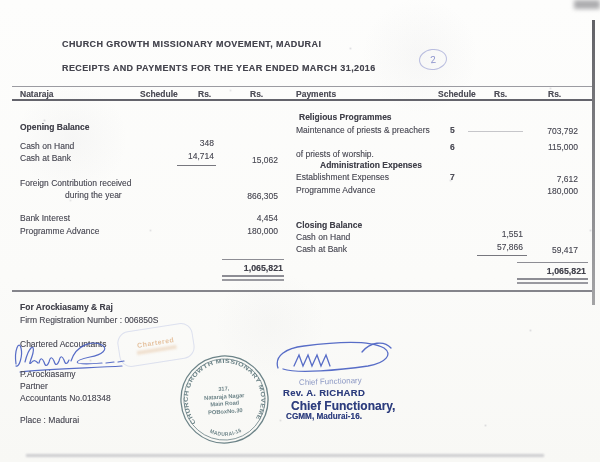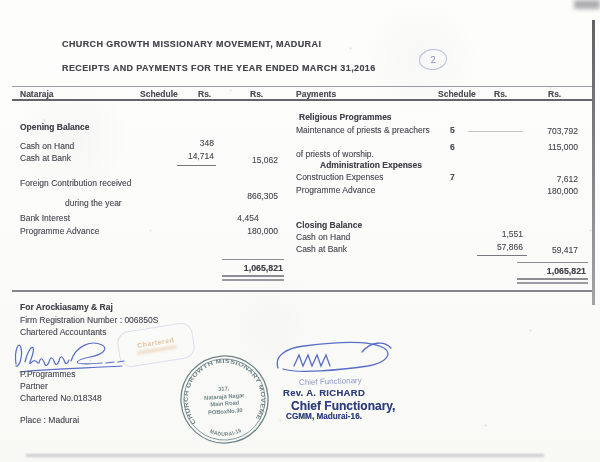--- a/index.html
+++ b/index.html
@@ -70,45 +70,45 @@
 
   <div class="txt bold" style="left:20px;top:123px;">Opening Balance</div>
   <div class="txt" style="left:20px;top:142px;">Cash on Hand</div>
   <div class="txt num" style="left:154px;top:139px;width:60px;">348</div>
   <div class="txt" style="left:20px;top:154px;">Cash at Bank</div>
   <div class="txt num" style="left:154px;top:152px;width:60px;">14,714</div>
   <div class="hr" style="left:177px;top:165px;width:39px;height:1px;background:#77777e;"></div>
   <div class="txt num" style="left:218px;top:156px;width:60px;">15,062</div>
 
   <div class="txt" style="left:20px;top:179px;">Foreign Contribution received</div>
-  <div class="txt" style="left:57px;top:199px;padding-left:8px;">during the year</div>
+  <div class="txt" style="left:57px;top:191px;padding-left:8px;">during the year</div>
   <div class="txt num" style="left:218px;top:192px;width:60px;">866,305</div>
 
   <div class="txt" style="left:20px;top:214px;">Bank Interest</div>
-  <div class="txt num" style="left:218px;top:214px;width:60px;text-align:center;">4,454</div>
+  <div class="txt num" style="left:218px;top:214px;width:60px;">4,454</div>
   <div class="txt" style="left:20px;top:227px;">Programme Advance</div>
   <div class="txt num" style="left:218px;top:227px;width:60px;">180,000</div>
 
   <div class="hr" style="left:222px;top:259px;width:62px;height:1px;background:#8d8d94;"></div>
   <div class="txt num bold" style="left:213px;top:263px;width:70px;font-size:8.8px;">1,065,821</div>
   <div class="hr" style="left:222px;top:275px;width:62px;height:2px;background:#8d8d94;"></div>
   <div class="hr" style="left:222px;top:279px;width:62px;height:2px;background:#9a9aa0;"></div>
 
   <div class="txt bold" style="left:299px;top:113px;">Religious Programmes</div>
   <div class="txt" style="left:296px;top:126px;">Maintenance of priests &amp; preachers</div>
   <div class="txt semib" style="left:450px;top:126px;">5</div>
   <div class="hr" style="left:468px;top:131px;width:55px;height:1px;background:#c6c6ca;"></div>
   <div class="txt num" style="left:518px;top:127px;width:60px;">703,792</div>
 
   <div class="txt" style="left:296px;top:150px;">of priests of worship.</div>
   <div class="txt semib" style="left:450px;top:143px;">6</div>
   <div class="txt num" style="left:518px;top:143px;width:60px;">115,000</div>
 
   <div class="txt bold" style="left:296px;top:161px;margin-left:24px;">Administration Expenses</div>
-  <div class="txt" style="left:296px;top:173px;">Construction Expenses</div>
+  <div class="txt" style="left:296px;top:173px;">Establishment Expenses</div>
   <div class="txt semib" style="left:450px;top:173px;">7</div>
   <div class="txt num" style="left:518px;top:175px;width:60px;">7,612</div>
   <div class="txt" style="left:296px;top:186px;">Programme Advance</div>
   <div class="txt num" style="left:518px;top:187px;width:60px;">180,000</div>
 
   <div class="txt bold" style="left:296px;top:221px;">Closing Balance</div>
   <div class="txt" style="left:296px;top:233px;">Cash on Hand</div>
   <div class="txt num" style="left:463px;top:230px;width:60px;">1,551</div>
   <div class="txt" style="left:296px;top:245px;">Cash at Bank</div>
   <div class="txt num" style="left:463px;top:243px;width:60px;">57,866</div>
@@ -117,41 +117,41 @@
 
   <div class="hr" style="left:517px;top:262px;width:71px;height:1px;background:#8d8d94;"></div>
   <div class="txt num bold" style="left:514px;top:266px;width:72px;font-size:8.8px;">1,065,821</div>
   <div class="hr" style="left:517px;top:278px;width:71px;height:2px;background:#8d8d94;"></div>
   <div class="hr" style="left:517px;top:282px;width:71px;height:2px;background:#9a9aa0;"></div>
 
   <div class="hr" style="left:12px;top:290px;width:580px;height:2px;background:#85858b;"></div>
 
   <div class="txt bold" style="left:20px;top:303px;">For Arockiasamy &amp; Raj</div>
   <div class="txt" style="left:20px;top:316px;">Firm Registration Number : 006850S</div>
-  <div class="txt" style="left:20px;top:328px;text-align:right;">Chartered Accountants</div>
+  <div class="txt" style="left:20px;top:340px;text-align:right;">Chartered Accountants</div>
 
   <div class="castamp">
     <span class="w">Chartered</span>
     <span class="bar"></span>
   </div>
 
   <svg style="position:absolute;left:10px;top:336px;" width="138" height="40" viewBox="0 0 138 40">
     <g fill="none" stroke="#3c55bf" stroke-width="1.2" stroke-linecap="round" opacity="0.85">
       <path d="M6,28 C4,14 9,4 11,12 C13,20 9,32 6,30"></path>
       <path d="M15,26 C19,10 25,7 23,17 C21,25 18,29 21,27 C24,23 26,25 28,27"></path>
       <path d="M29,27 q2,-8 5,-1 q2,7 5,0 q2,-8 5,-1 q2,7 5,0 q2,-8 5,-1 q2,7 5,0"></path>
       <path d="M61,25 C66,9 82,4 92,9 C99,13 92,19 80,21 C66,24 56,30 92,27"></path>
       <path d="M96,27 l8,-1 M108,26 l6,-1"></path>
       <path d="M10,36 C40,33 80,32 112,30"></path>
     </g>
   </svg>
 
-  <div class="txt" style="left:20px;top:370px;">P.Programmes</div>
+  <div class="txt" style="left:20px;top:370px;">P.Arockiasamy</div>
   <div class="txt" style="left:20px;top:382px;">Partner</div>
-  <div class="txt" style="left:20px;top:394px;">Chartered No.018348</div>
+  <div class="txt" style="left:20px;top:394px;">Accountants No.018348</div>
   <div class="txt" style="left:20px;top:416px;">Place : Madurai</div>
   <div class="txt" style="left:20px;top:429px;margin-top:48px;">Date : 07.04.2016</div>
 
   <svg style="position:absolute;left:177px;top:352px;transform:rotate(-4deg);" width="95" height="95" viewBox="0 0 96 96">
     <defs>
       <path id="arcTop" d="M 17.7,69.2 A 37,37 0 1 1 78.3,69.2"></path>
       <path id="arcBottom" d="M 30.5,80.2 A 36,36 0 0 0 65.5,80.2"></path>
     </defs>
     <g opacity="0.82">
       <circle cx="48" cy="48" r="44" fill="none" stroke="#4e6a70" stroke-width="1.3"></circle>

